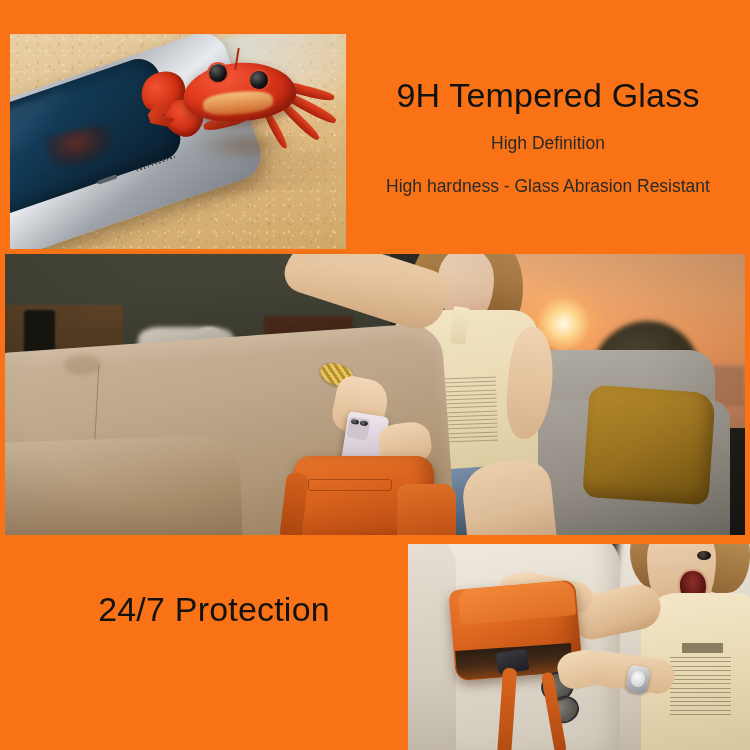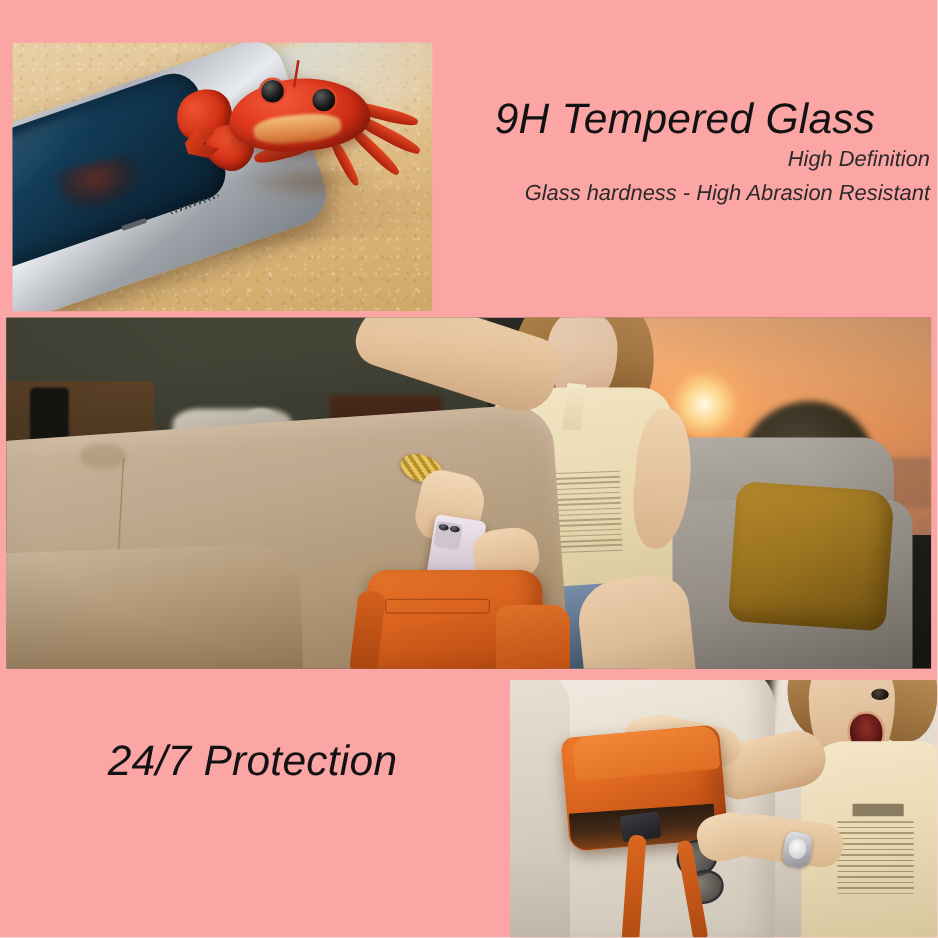--- a/index.html
+++ b/index.html
@@ -5,21 +5,21 @@
   html, body {
     margin: 0; padding: 0;
     background: #ffffff;
   }
   body {
     width: 750px; height: 750px;
     position: relative; overflow: hidden;
     font-family: "Liberation Sans", sans-serif;
     color: #1a1a1a;
   }
-  .stage { position: absolute; inset: 0; background: #fca5a5; font-style: italic; }
+  .stage { position: absolute; inset: 0; background: #f97316; }
 
   
   .photo { position: absolute; overflow: hidden; }
 
   
   
   
   #panel-crab { left: 10px; top: 34px; width: 336px; height: 215px; }
   .beach-sand {
     position: absolute; inset: 0;
@@ -530,31 +530,30 @@
   .spill-glasses-arm {
     position: absolute; left: 46%; top: 58%; width: 10%; height: 2px;
     background: #2c2c31; transform: rotate(36deg);
   }
 
   
   
   
   .text-block { position: absolute; text-align: center; }
   #text-glass { left: 352px; top: 76px; width: 392px; }
-  #text-protect { left: 12px; top: 590px; width: 380px; }
+  #text-protect { left: 24px; top: 590px; width: 380px; }
   .headline {
     font-size: 34px; font-weight: 400; letter-spacing: .2px;
     color: #121212; line-height: 1.12; margin: 0;
     font-family: "Liberation Sans", sans-serif;
   }
   .subline {
     font-size: 17.5px; font-weight: 400; color: #2a2a2a;
-    line-height: 1.55; margin: 0;
+    line-height: 1.55; margin: 16px;
     font-family: "Liberation Sans", sans-serif;
-    text-align: right;
   }
   #text-glass .subline:first-of-type { margin-top: 16px; }
   #text-protect .subline:first-of-type { margin-top: 14px; }
 </style>
 </head>
 <body>
 
 <div class="stage">
 
   <div class="photo" id="panel-crab">
@@ -673,20 +672,20 @@
 
     <div class="spill-arm-lower"></div>
     <div class="wristwatch"></div>
     <div class="watch-face"></div>
     <div class="spill-hand-low"></div>
   </div>
 
   <div class="text-block" id="text-glass">
     <p class="headline">9H Tempered Glass</p>
     <p class="subline">High Definition</p>
-    <p class="subline">Glass hardness - High Abrasion Resistant</p>
+    <p class="subline">High hardness - Glass Abrasion Resistant</p>
   </div>
 
   <div class="text-block" id="text-protect">
     <p class="headline">24/7 Protection</p>
   </div>
 
 </div>
 
 </body></html>

